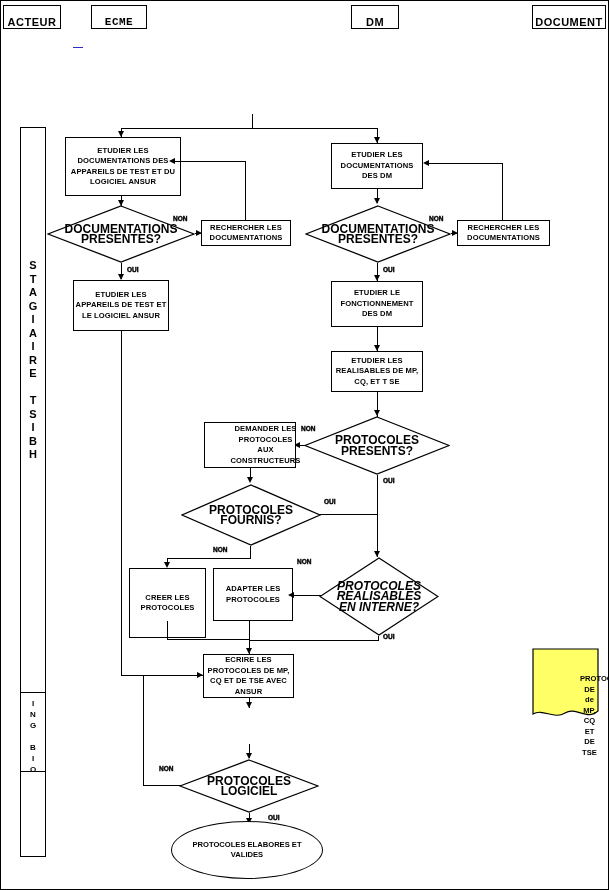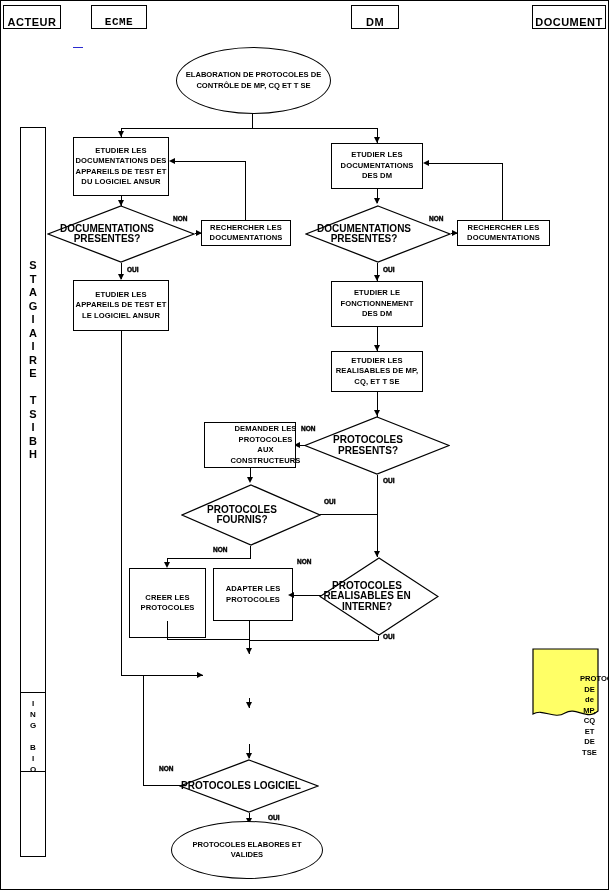--- a/index.html
+++ b/index.html
@@ -61,23 +61,23 @@
   }
   .diamond{
     position:absolute;
     box-sizing:border-box;
   }
   .diamond .dshape{
     position:absolute;inset:0;
   }
   .diamond .dlabel{
     position:absolute;inset:0;
-    display:flex;align-items:center;
-    text-align:center;
-    font-size:10px;font-weight:bold;line-height:10.5px;
+    display:flex;align-items:center;justify-content:center;
+    text-align:center;
+    font-size:12px;font-weight:bold;line-height:10.5px;
     pointer-events:none;
   }
   .edge{position:absolute;background:#000;}
   .eh{height:1.2px;}
   .ev{width:1.2px;}
   .arw{position:absolute;width:0;height:0;}
   .arw-d{border-left:3.5px solid transparent;border-right:3.5px solid transparent;border-top:6px solid #000;}
   .arw-l{border-top:3.5px solid transparent;border-bottom:3.5px solid transparent;border-right:6px solid #000;}
   .arw-r{border-top:3.5px solid transparent;border-bottom:3.5px solid transparent;border-left:6px solid #000;}
   .lbl{
@@ -142,32 +142,29 @@
   <div class="vtext small" style="left:19px;top:697px;width:26px;" id="subLetters">
       <div style="height:11px;">I</div>
       <div style="height:11px;">N</div>
       <div style="height:11px;">G</div>
       <div style="height:11px;">&nbsp;</div>
       <div style="height:11px;">B</div>
       <div style="height:11px;">I</div>
       <div style="height:11px;">O</div>
     </div>
 
-  <div class="ellipse" style="left:175px;top:46px;width:155px;height:67px;">
-    <span style="display:block;width:152px;">ELABORATION DE PROTOCOLES DE CONTRÔLE DE MP, CQ ET T SE</span>
-  </div>
 
   <div class="edge ev" style="left:251px;top:113px;height:15px;"></div>
   <div class="edge eh" style="left:120px;top:127px;width:257px;"></div>
   <div class="edge ev" style="left:120px;top:127px;height:9px;"></div>
   <div class="edge ev" style="left:376px;top:127px;height:15px;"></div>
   <div class="arw arw-d" style="left:116.5px;top:130px;"></div>
   <div class="arw arw-d" style="left:372.5px;top:136px;"></div>
 
-  <div class="node" style="left:72px;top:136px;width:96px;height:59px;">
+  <div class="node" style="left:64px;top:136px;width:116px;height:59px;">
     <span>ETUDIER LES DOCUMENTATIONS DES APPAREILS DE TEST ET DU LOGICIEL ANSUR</span>
   </div>
 
   <div class="edge ev" style="left:119.5px;top:195px;height:10px;"></div>
   <div class="arw arw-d" style="left:116.5px;top:199px;"></div>
 
   <div class="diamond" style="left:46px;top:204px;width:148px;height:58px;">
     <svg class="dshape" viewBox="0 0 148 58" preserveAspectRatio="none">
       <polygon points="74,1 147,29 74,57 1,29" fill="#fff" stroke="#000" stroke-width="1.3"></polygon>
     </svg>
@@ -295,36 +292,39 @@
   <div class="node" style="left:212px;top:567px;width:80px;height:53px;">
     <span>ADAPTER LES PROTOCOLES</span>
   </div>
 
   <div class="lbl" style="left:296px;top:557px;">NON</div>
   <div class="diamond" style="left:318px;top:556px;width:120px;height:79px;">
     <svg class="dshape" viewBox="0 0 120 79" preserveAspectRatio="none">
       <polygon points="60,1 119,39.5 60,78 1,39.5" fill="#fff" stroke="#000" stroke-width="1.3"></polygon>
     </svg>
     <div class="dlabel">
-        <span style="display:block;width:96px;">PROTOCOLES REALISABLES EN INTERNE?</span>
+        <span style="display:block;width:96px;font-style:italic;">PROTOCOLES REALISABLES EN INTERNE?</span>
       </div>
   </div>
 
   <div class="edge eh" style="left:290px;top:594px;width:30px;"></div>
   <div class="arw arw-l" style="left:287px;top:590.5px;"></div>
 
   <div class="lbl" style="left:382px;top:632px;">OUI</div>
   <div class="edge ev" style="left:377px;top:635px;height:5px;"></div>
   <div class="edge eh" style="left:248px;top:639px;width:130px;"></div>
 
   <div class="edge ev" style="left:166px;top:620px;height:19px;"></div>
   <div class="edge eh" style="left:166px;top:638px;width:83px;"></div>
   <div class="edge ev" style="left:248px;top:620px;height:33px;"></div>
   <div class="arw arw-d" style="left:244.5px;top:647px;"></div>
 
+  <div class="node" style="left:202px;top:653px;width:91px;height:44px;">
+    <span>ECRIRE LES PROTOCOLES DE MP, CQ ET DE TSE AVEC ANSUR</span>
+  </div>
 
   <div class="edge ev" style="left:247.5px;top:697px;height:10px;"></div>
   <div class="arw arw-d" style="left:244.5px;top:701px;"></div>
 
 
   <div class="edge ev" style="left:247.5px;top:743px;height:14px;"></div>
   <div class="arw arw-d" style="left:244.5px;top:752px;"></div>
 
   <div class="diamond" style="left:178px;top:758px;width:140px;height:54px;">
     <svg class="dshape" viewBox="0 0 140 54" preserveAspectRatio="none">

